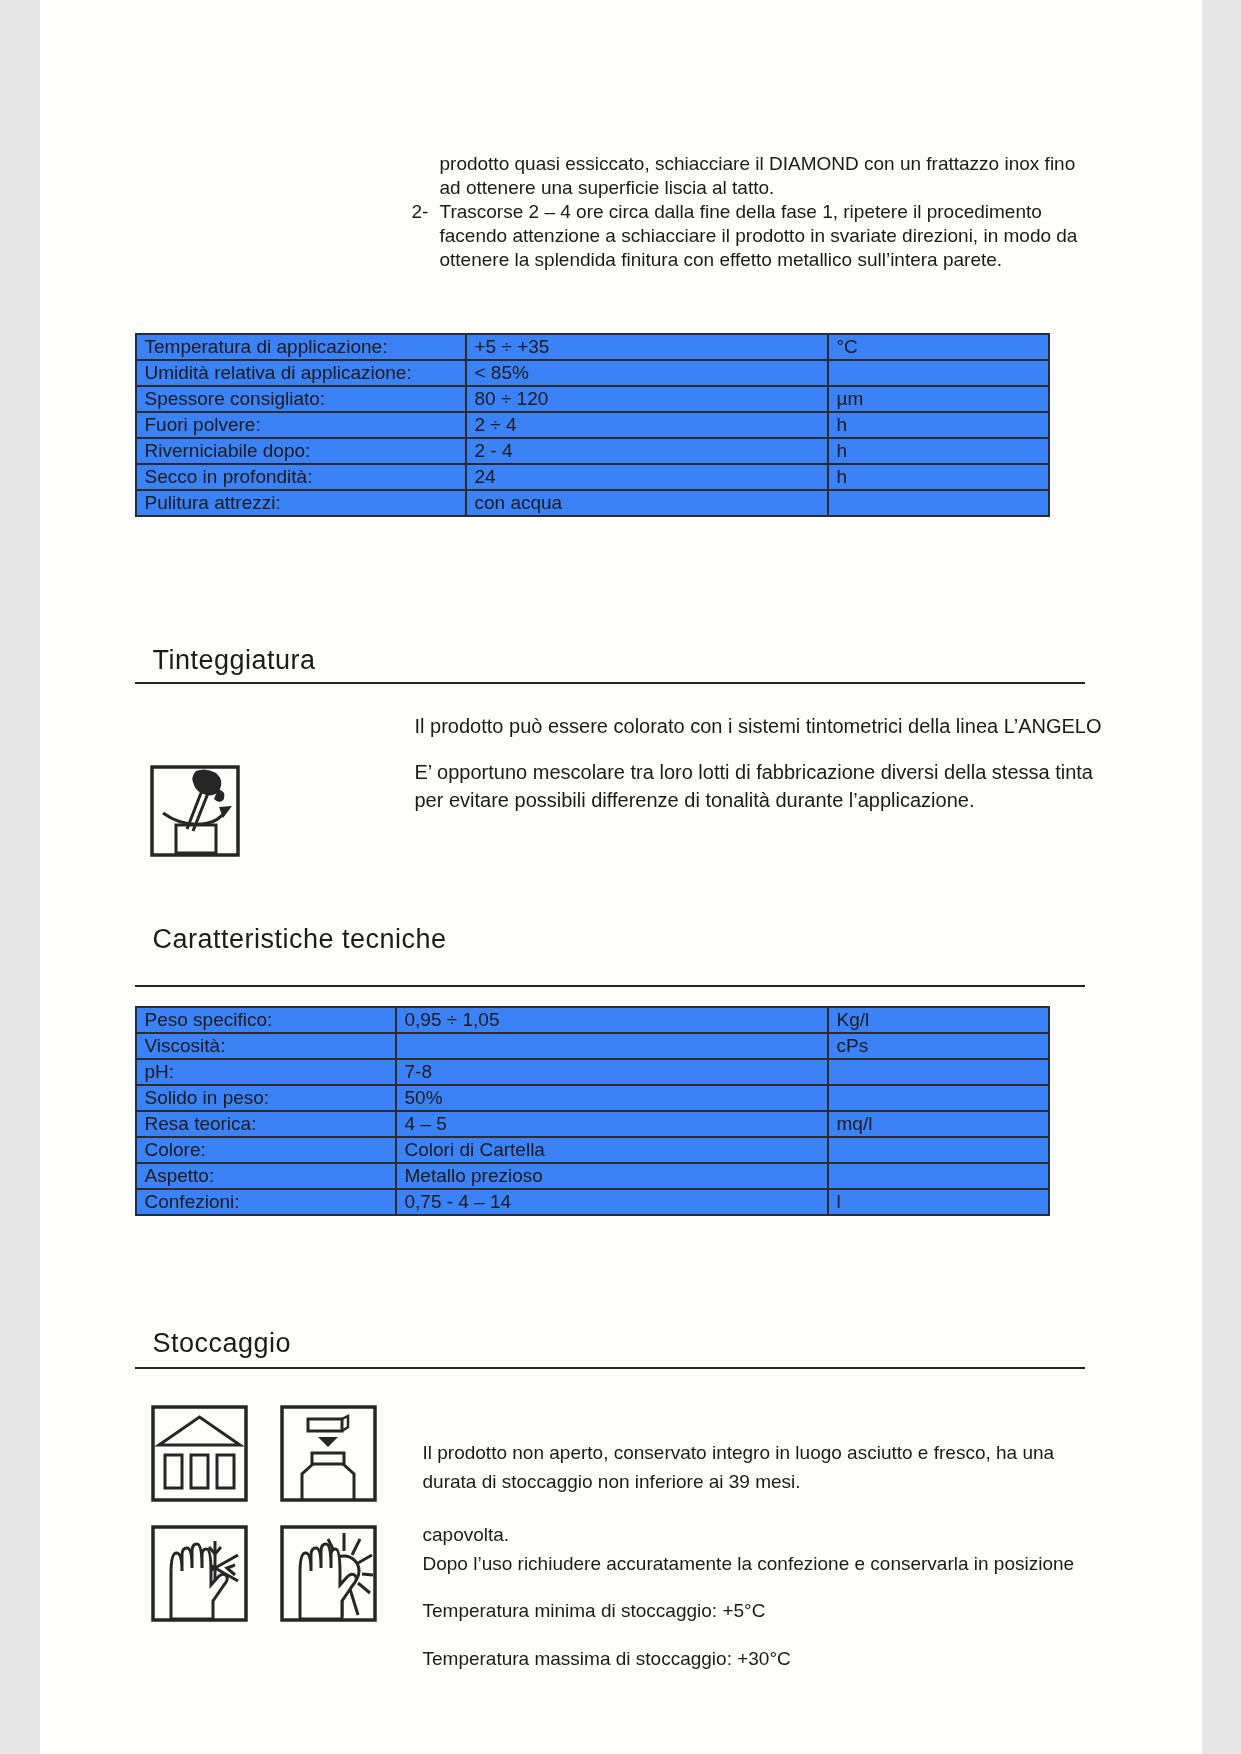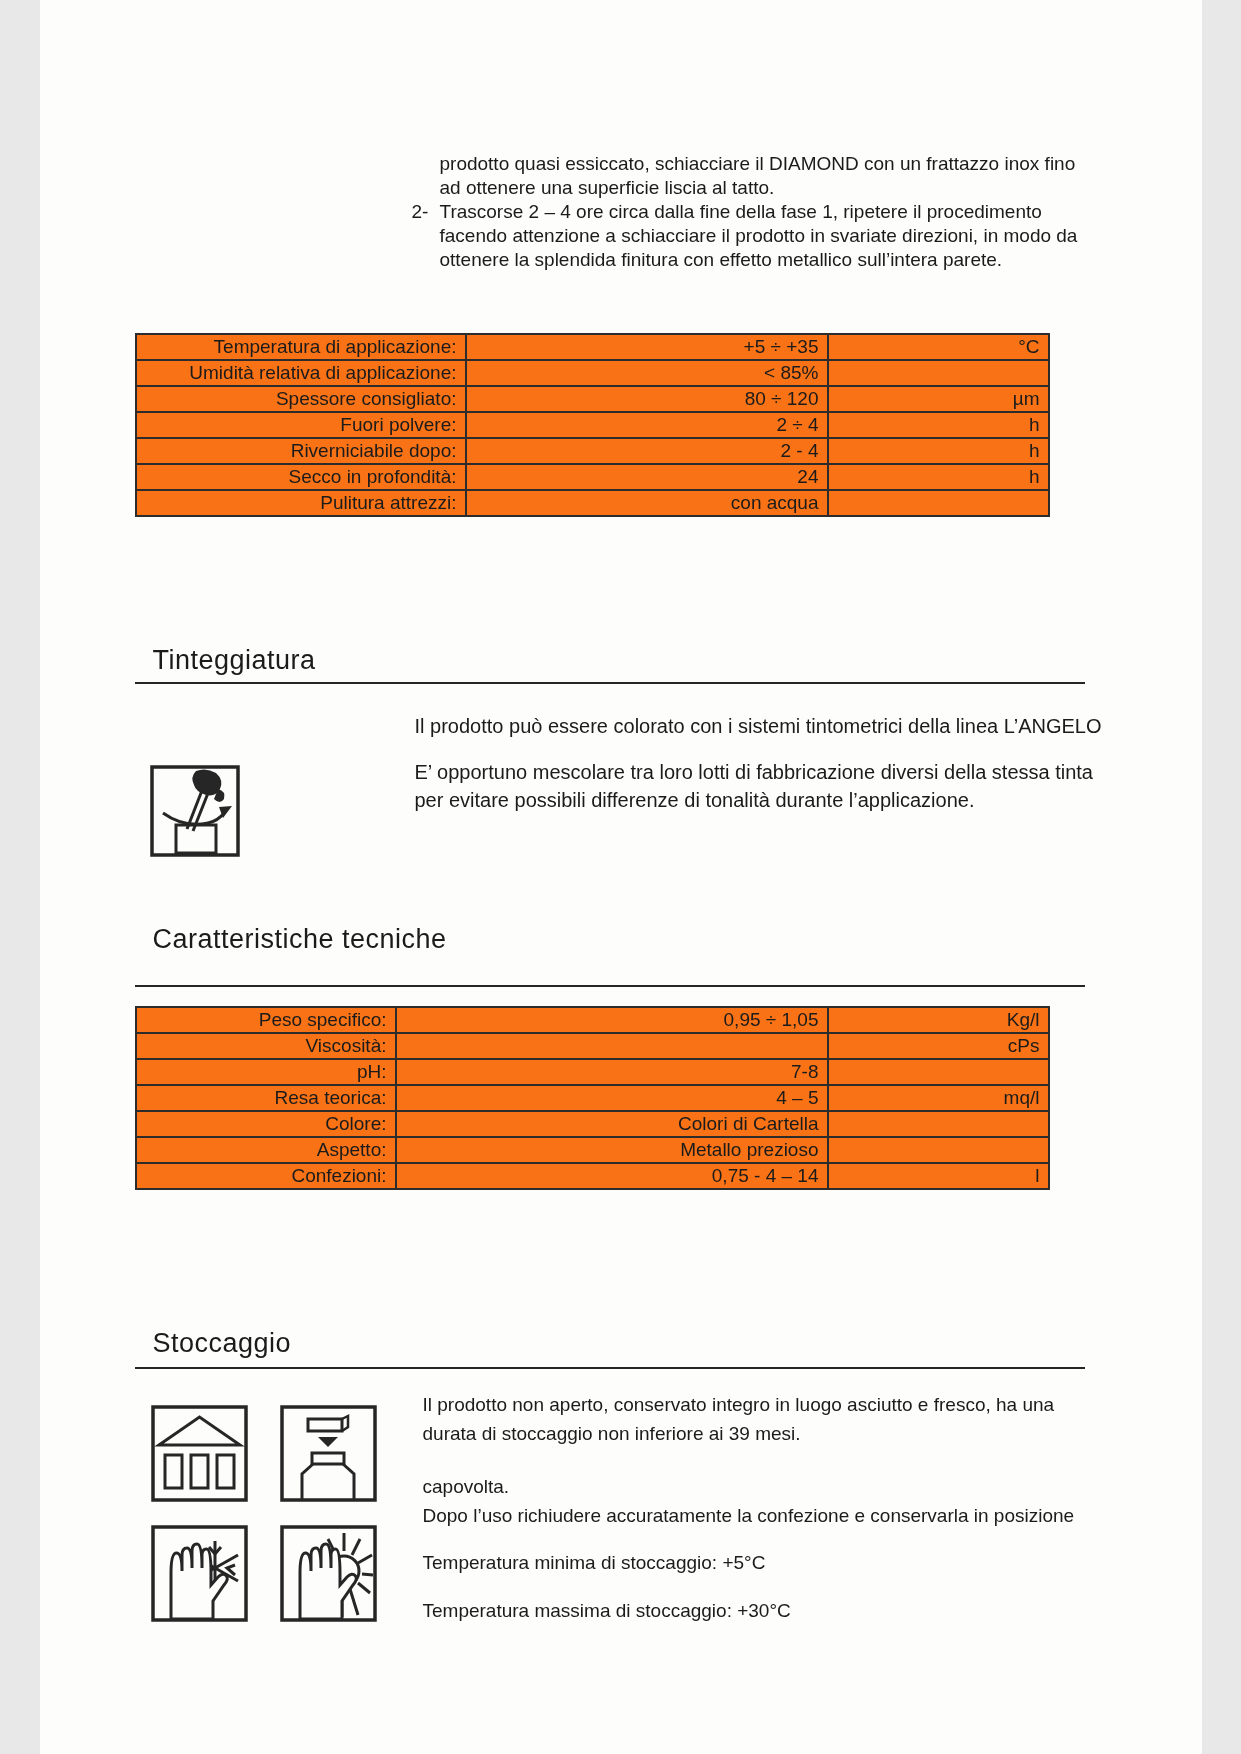--- a/index.html
+++ b/index.html
@@ -20,22 +20,21 @@
   .intro .cont{padding-left:28px;}
   .intro .item-first{display:flex;}
   .intro .marker{width:28px;flex:0 0 28px;}
   
   .bodytext{font-size:20px;line-height:28px;}
   .bodytext .line{white-space:nowrap;}
   .stocc-text{font-size:19px;line-height:29px;}
   
   table.spec{
     position:absolute;border-collapse:collapse;table-layout:fixed;
-    background:#f97316;
-    text-align:right;
+    background:#3b82f6;
   }
   table.spec td{
     border:2px solid #2c2c2c;height:24px;padding:0 8px;
     font-size:19px;line-height:22px;white-space:nowrap;overflow:hidden;
     vertical-align:middle;
   }
   .icon-box{position:absolute;}
   .icon-box svg{display:block;}
 </style>
 </head>
@@ -153,20 +152,25 @@
           <td></td>
           <td>cPs</td>
         </tr>
 
         <tr>
           <td>pH:</td>
           <td>7-8</td>
           <td></td>
         </tr>
 
+        <tr>
+          <td>Solido in peso:</td>
+          <td>50%</td>
+          <td></td>
+        </tr>
 
         <tr>
           <td>Resa teorica:</td>
           <td>4 – 5</td>
           <td>mq/l</td>
         </tr>
 
         <tr>
           <td>Colore:</td>
           <td>Colori di Cartella</td>
@@ -240,21 +244,21 @@
         <path d="M78 90 L70 64"></path>
         <path d="M62 92 L62 66"></path>
         <path d="M48 14 L56 30"></path>
       </g>
       <circle cx="64" cy="46" r="15" fill="#fdfdfc" stroke="#262626" stroke-width="3"></circle>
       <path d="M20 94 V48 Q20 28 25.5 28 Q31 28 31 46 L31 30 Q31 23 36 23 Q41 23 41 43 L41 26 Q41 19 46 19 Q51 19 51 43 L51 30 Q51 24 55.5 24 Q60 24 60 48 V60 L67 52 Q72 47 75.5 51 Q78 54 73 60 L62 76 V94 Z" fill="#fdfdfc" stroke="#262626" stroke-width="3"></path>
     </svg>
   </div>
 
   <div class="abs stocc-text" style="left:383px;top:1390px;width:670px;">
-    <div style="margin-bottom:24px;">
+    <div style="margin-bottom:24px;margin-top:48px;">
       <div class="line">Il prodotto non aperto, conservato integro in luogo asciutto e fresco, ha una</div>
       <div class="line">durata di stoccaggio non inferiore ai 39 mesi.</div>
     </div>
     <div style="margin-bottom:18px;">
       <div class="line">capovolta.</div>
       <div class="line">Dopo l’uso richiudere accuratamente la confezione e conservarla in posizione</div>
     </div>
     <div class="line" style="margin-bottom:19px;">Temperatura minima di stoccaggio: +5°C</div>
     <div class="line">Temperatura massima di stoccaggio: +30°C</div>
   </div>

